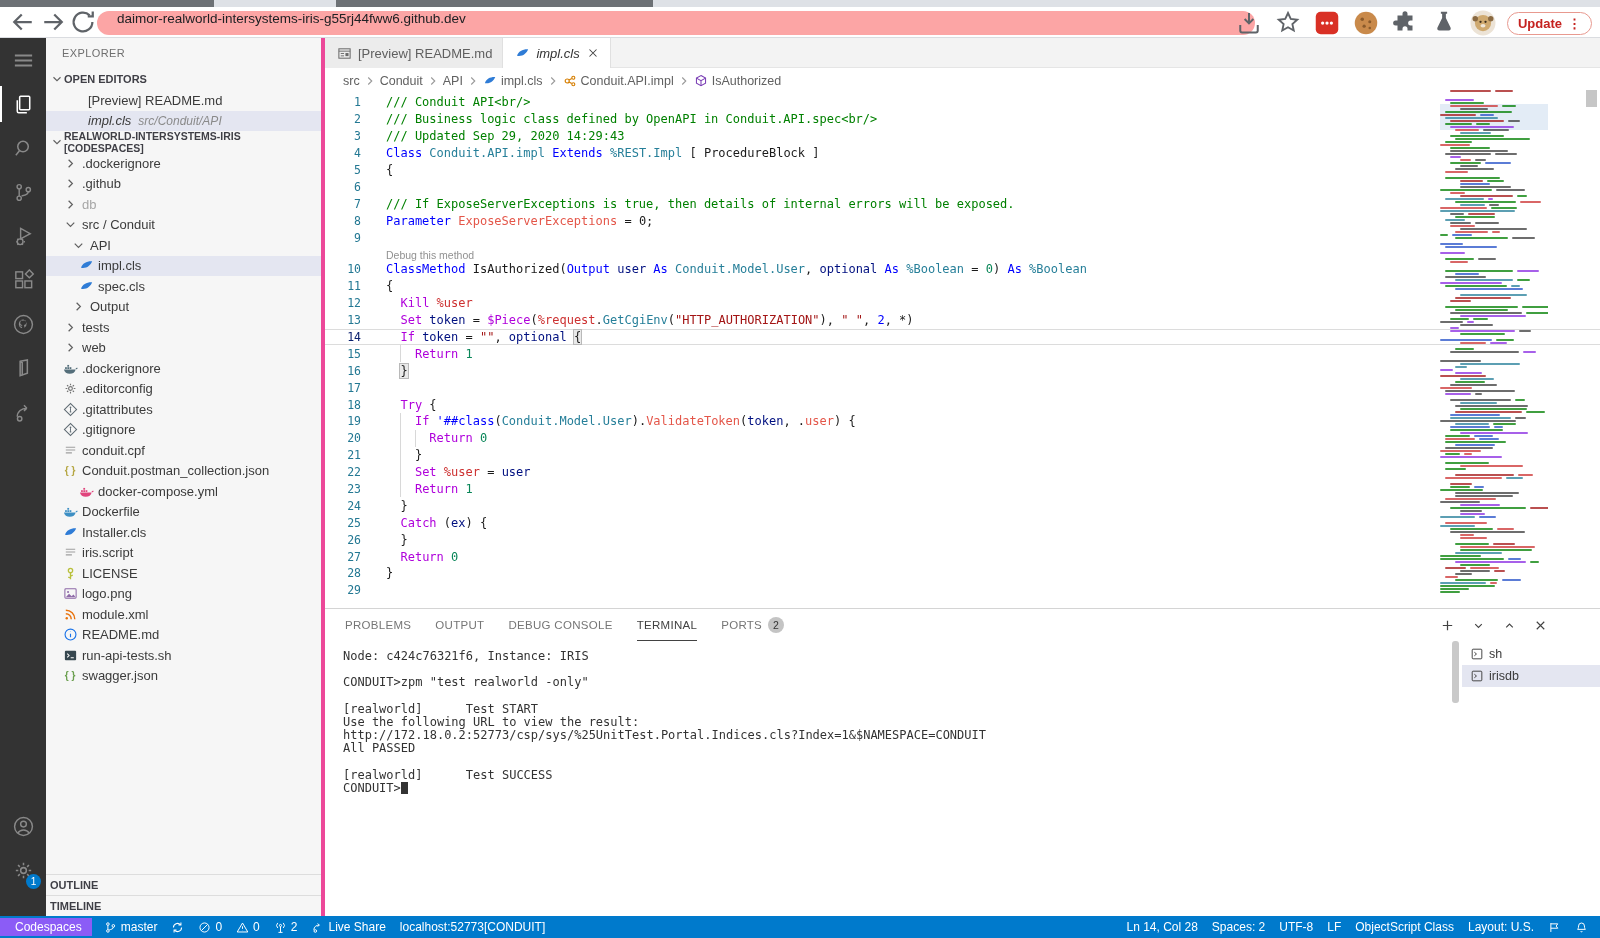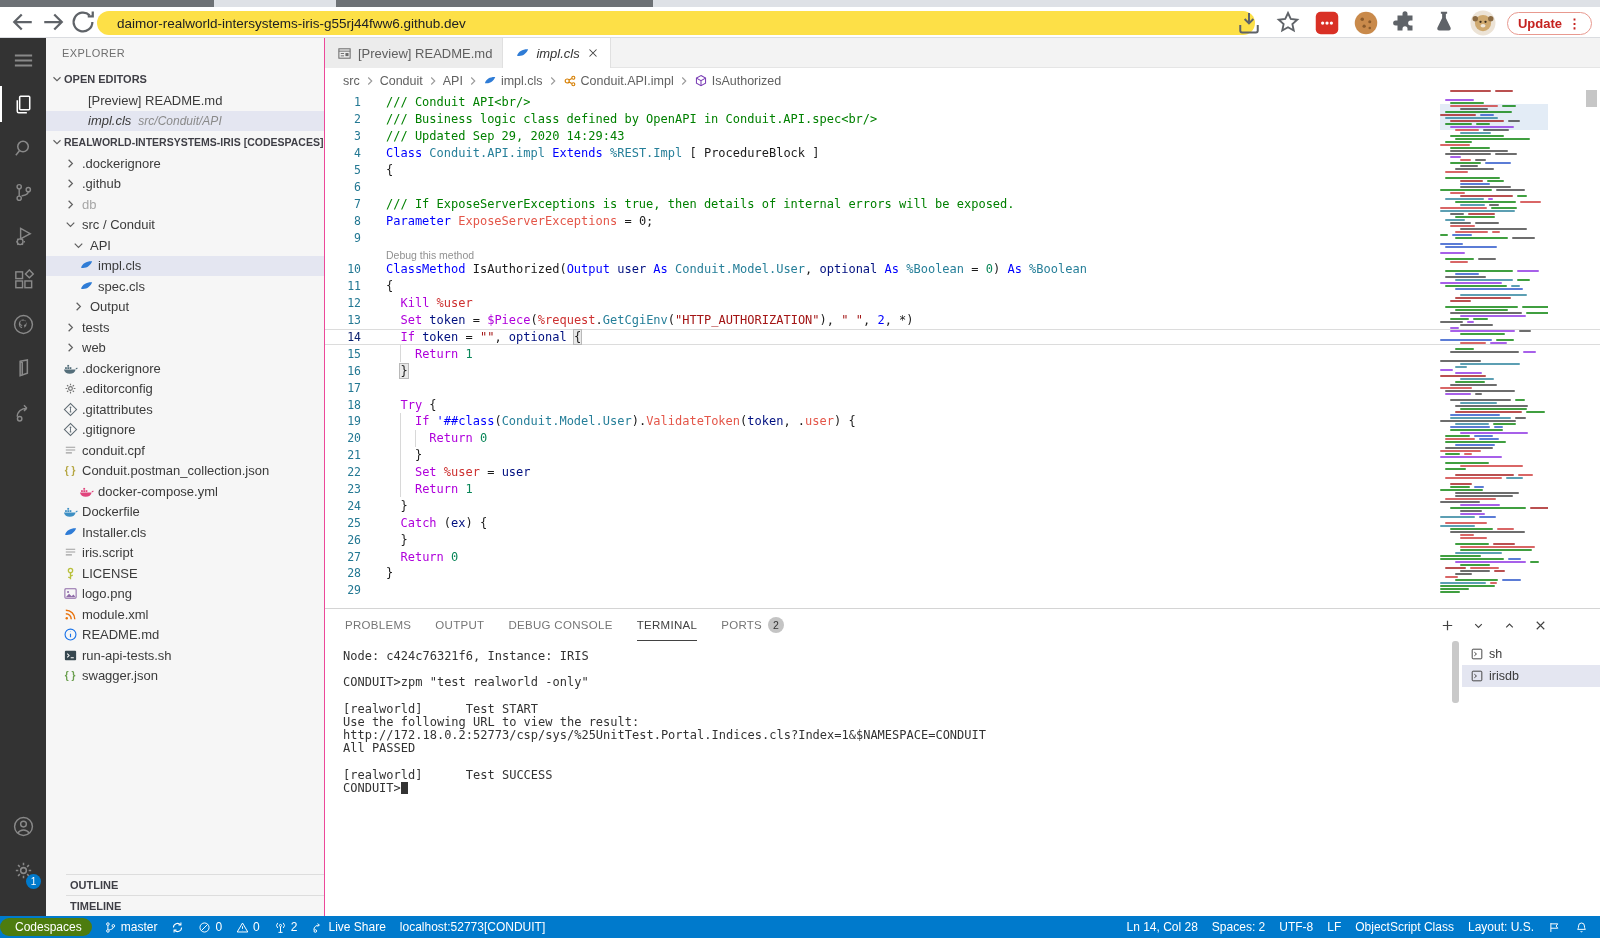--- a/index.html
+++ b/index.html
@@ -5,52 +5,52 @@
   * { margin:0; padding:0; box-sizing:border-box; }
   html,body { width:1600px; height:938px; overflow:hidden; font-family:"Liberation Sans", sans-serif; background:#fff; }
   .ic { display:inline-flex; align-items:center; justify-content:center; }
   .ic svg { display:block; }
 
   
   #tabstrip { position:absolute; left:0; top:0; width:1600px; height:7px; background:#dee1e6; }
   #tabstrip .dk { position:absolute; top:0; height:7px; background:#6d7175; }
   #toolbar { position:absolute; left:0; top:7px; width:1600px; height:31px; background:#ffffff; border-bottom:1px solid #dadce0; display:flex; align-items:center; }
   .nav-btn { width:30px; height:26px; display:flex; align-items:center; justify-content:center; color:#5f6368; }
-  #url-bar { position:absolute; left:97px; top:4px; width:1158px; height:24px; background:#fde047; border-radius:13px; display:flex; align-items:center; padding:0 12px; }
+  #url-bar { position:absolute; left:97px; top:4px; width:1158px; height:24px; background:#fca5a5; border-radius:13px; display:flex; padding:0 12px; }
   #url-text { font-size:13.5px; color:#202124; margin-left:8px; }
   #toolbar-right { position:absolute; right:8px; top:2px; height:28px; display:flex; align-items:center; gap:9px; }
   #update-pill { display:flex; align-items:center; gap:6px; border:1.5px solid #e8998f; border-radius:14px; padding:3px 10px; color:#c5221f; font-size:13px; font-weight:bold; background:#fff; }
   #update-dots { color:#c5221f; font-weight:bold; font-size:13px; }
 
   
   #workbench { position:absolute; left:0; top:38px; width:1600px; height:878px; }
   #activitybar { position:absolute; left:0; top:0; width:46px; height:878px; background:#333333; }
   .act-item { position:relative; width:46px; height:44px; display:flex; align-items:center; justify-content:center; color:#898989; }
   .act-item.active { color:#ffffff; }
   .act-item.active::before { content:""; position:absolute; left:0; top:4px; bottom:4px; width:2px; background:#fff; }
   .act-item svg { width:23px; height:23px; }
   #activity-bottom { position:absolute; left:0; bottom:24px; width:46px; }
   .badge-blue { position:absolute; right:5px; bottom:3px; min-width:15px; height:15px; border-radius:8px; background:#007acc; color:#fff; font-size:10px; display:flex; align-items:center; justify-content:center; }
 
-  #sidebar { position:absolute; left:46px; top:0; width:279px; height:878px; background:#f6f6f6; border-right:1px solid #ec4899; overflow:hidden; }
+  #sidebar { position:absolute; left:46px; top:0; width:279px; height:878px; background:#f6f6f6; border-right:4px solid #ec4899; overflow:hidden; }
   #sidebar-title { height:30px; display:flex; align-items:center; justify-content:space-between; padding:0 12px 0 16px; }
   #sidebar-title .t { font-size:11px; color:#6f6f6f; letter-spacing:.4px; }
   .sec-head { height:22px; display:flex; align-items:center; font-size:11px; font-weight:bold; color:#3f3f46; padding-left:4px; }
   .sec-head .ic svg { width:14px; height:14px; }
   .oe-row { height:20.5px; display:flex; align-items:center; font-size:13px; color:#3b3b3b; padding-left:38px; position:relative; }
   .oe-row .lbl { margin-left:4px; white-space:nowrap; }
   .oe-row .detail { margin-left:7px; color:#8a8a8a; font-size:12px; font-style:italic; white-space:nowrap; }
   .tree-row { height:20.5px; display:flex; align-items:center; font-size:13px; color:#3b3b3b; white-space:nowrap; }
   .tree-row .ic, .tree-row .chev { width:16px; height:16px; flex:none; }
   .tree-row .ic svg, .tree-row .chev svg { width:15px; height:15px; }
   .tree-row .lbl { margin-left:4px; }
   .sel { background:#e4e6f1; }
   .muted { color:#a6a6a6; }
   .json-ic { font-size:10px; font-weight:bold; width:16px; text-align:center; }
-  #sidebar-bottom { position:absolute; left:0; bottom:0; width:279px;padding-left:20px; }
+  #sidebar-bottom { position:absolute; left:0; bottom:0; width:279px; }
   .bottom-sec { height:21px; border-top:1px solid #ddd; display:flex; align-items:center; font-size:11px; font-weight:bold; color:#3f3f46; padding-left:4px; background:#f6f6f6; }
 
   
   #editor-region { position:absolute; left:325px; top:0; width:1275px; height:878px; background:#ffffff; }
   #tabbar { position:absolute; left:0; top:0; width:1275px; height:30px; background:#f3f3f3; display:flex; border-bottom:1px solid #e5e5e5; }
   .tab { height:30px; display:flex; align-items:center; padding:0 10px 0 12px; font-size:13px; color:#5f5f5f; background:#ececec; border-right:1px solid #e0e0e0; gap:6px; }
   .tab.active { background:#ffffff; color:#333; }
   .tab .ic svg { width:15px; height:15px; }
   .tab .close svg { width:14px; height:14px; }
   .italic { font-style:italic; }
@@ -90,21 +90,21 @@
   #terminal { position:absolute; left:18px; top:40px; width:1100px; bottom:4px; font-family:"DejaVu Sans Mono", monospace; font-size:12px; color:#333; }
   .t-line { height:13.2px; white-space:pre; }
   .t-cursor { display:inline-block; width:7px; height:12px; background:#333; vertical-align:middle; }
   #term-scroll { position:absolute; left:1127px; top:32px; width:7px; height:62px; background:#c9c9c9; border-radius:3px; }
   #sessions { position:absolute; right:0; top:34px; width:138px; }
   .sess-row { height:22px; display:flex; align-items:center; gap:5px; font-size:12.5px; color:#3b3b3b; padding-left:8px; }
   .sess-row .ic svg { width:14px; height:14px; }
 
   
   #statusbar { position:absolute; left:0; top:916px; width:1600px; height:22px; background:#007acc; color:#fff; display:flex; align-items:center; font-size:12px; }
-  #remote-ind { height:18px; display:flex; align-items:center; gap:5px; padding:0 10px; background:#4d7c0f;border-radius:11px; }
+  #remote-ind { height:18px; display:flex; align-items:center; gap:5px; padding:0 10px; background:#8b5cf6; }
   #sb-left { display:flex; align-items:center; gap:14px; margin-left:12px; }
   #sb-right { margin-left:auto; display:flex; align-items:center; gap:14px; margin-right:12px; }
   .sb-item { display:flex; align-items:center; gap:4px; white-space:nowrap; }
   .sb-item svg { width:13px; height:13px; }
 </style>
 </head>
 <body>
 
 <div id="tabstrip">
   <div class="dk" style="left:0;width:214px"></div>

